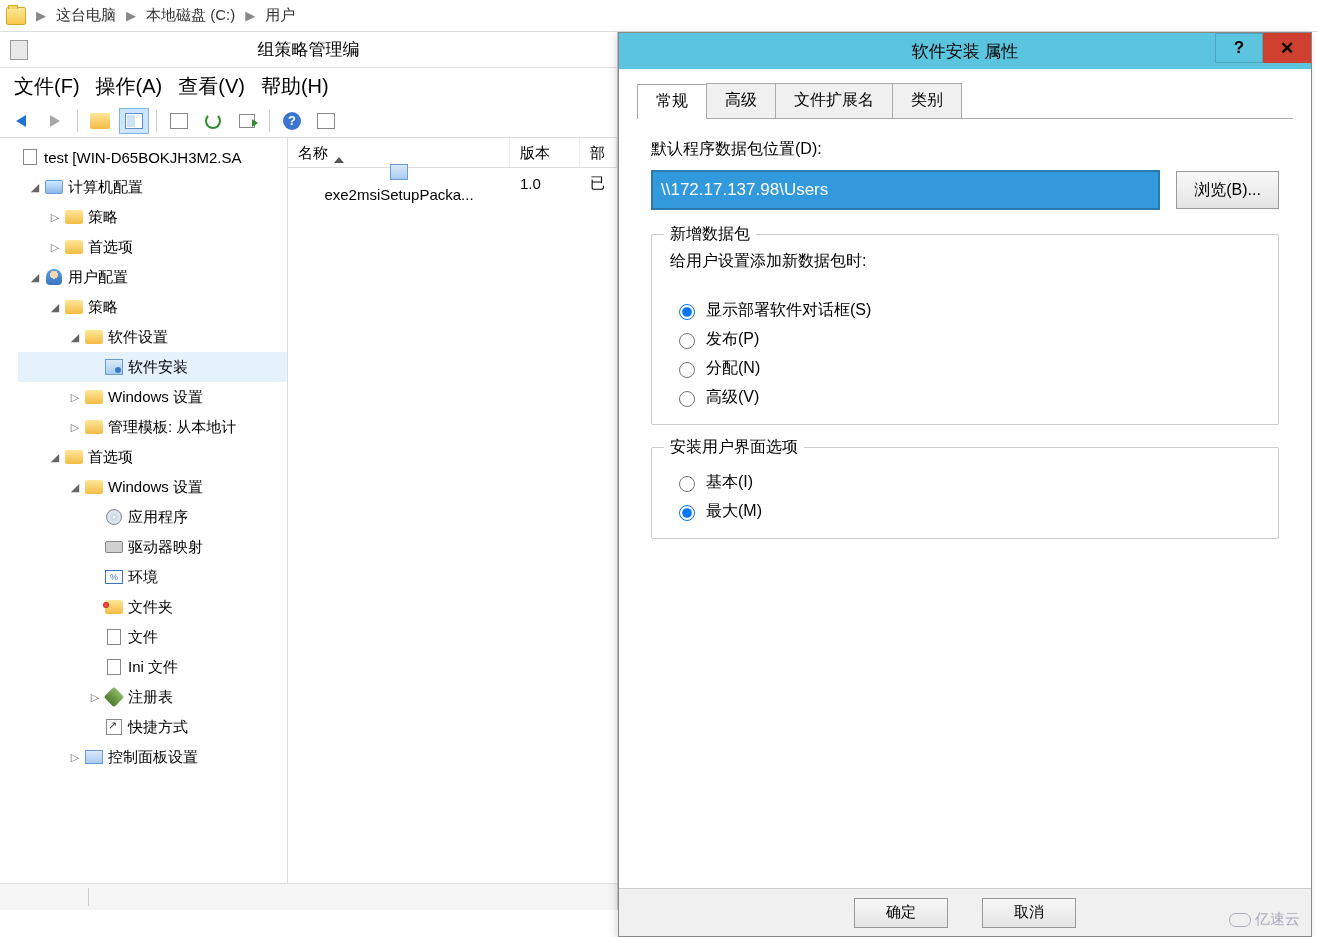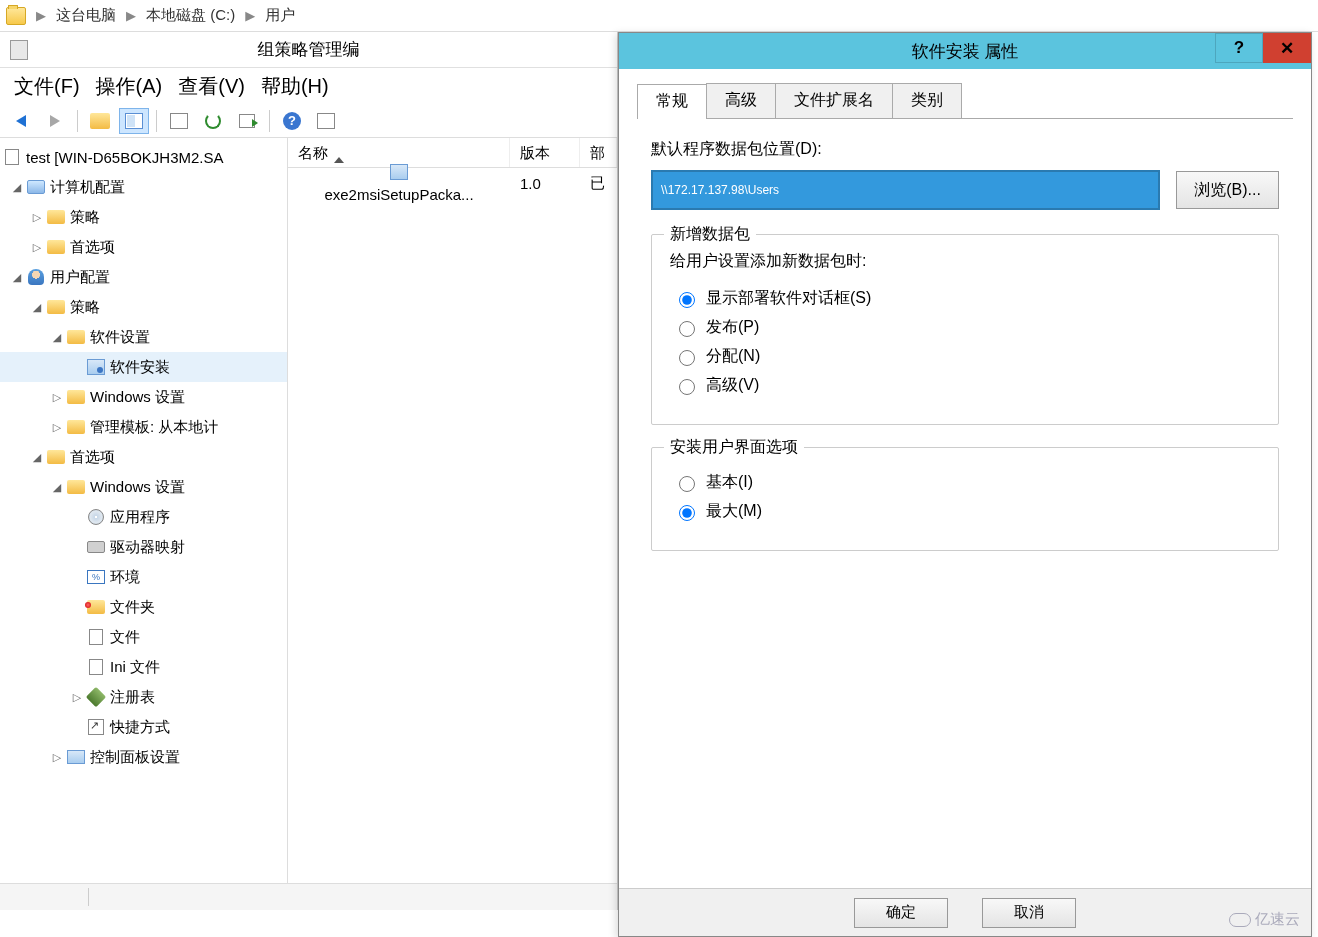--- a/index.html
+++ b/index.html
@@ -29,21 +29,21 @@
 .ico-sq { width:18px; height:16px; border:1px solid #888;}
 .ico-folder { width:20px; height:16px; background: linear-gradient(#ffe79a,#f3bb44); border-radius:2px; position:relative;}
 .ico-grid { width:18px; height:16px; background:#fff; border:1px solid #5a8fd4; box-shadow: inset 0 0 0 1px #fff, inset 8px 0 0 1px #cfe3f7;}
 .ico-refresh { width:16px;height:16px;border:2px solid #2e8b2e;border-radius:50%;border-top-color:transparent;}
 .ico-export { width:16px;height:14px;border:1px solid #888;position:relative;}
 .ico-export::after{content:"";position:absolute;right:-4px;top:4px;width:0;height:0;border-top:4px solid transparent;border-bottom:4px solid transparent;border-left:6px solid #2e8b2e;}
 .ico-help { width:18px;height:18px;border-radius:50%;background:#3a76d0;color:#fff;font-size:13px;font-weight:bold;text-align:center;line-height:18px;}
 
 .split { flex:1; display:flex; min-height:0;}
 .tree-pane { width: 288px; border-right:1px solid #ddd; overflow:hidden; display:flex; flex-direction:column; }
-.tree-body { flex:1; overflow:hidden; padding-top:4px;}
+.tree-body { flex:1; overflow:hidden; padding-top:4px;padding-left:18px;}
 .tree-scroll { height: 24px; border-top:1px solid #ddd; display:flex; align-items:center; position:relative; background:#f5f5f5;}
 .tree-scroll .thumb { position:absolute; left:34px; width:70px; height:18px; top:3px; background:#e0e0e0; border:1px solid #bbb;}
 .tree-scroll .carrow { width:22px; height:22px; display:flex; align-items:center; justify-content:center; color:#666; font-size:12px;}
 .tree-scroll .carrow.right { margin-left:auto; }
 
 .tree-row { display:flex; align-items:center; height:30px; white-space:nowrap; cursor:pointer; }
 .exp { width:14px; text-align:center; color:#666; font-size:11px; margin-right:2px; display:inline-block; }
 .indent { display:inline-block; }
 .tree-icon { width:20px; display:inline-flex; justify-content:center; margin-right:4px;}
 .tree-label { font-size:15px; }
@@ -92,27 +92,27 @@
 .dlg-btn.close { background:#d04030; color:#000; font-weight:bold;}
 
 .dlg-body { padding: 14px 18px 0; }
 .tabs { display:flex; border-bottom:1px solid #aaa; }
 .tab { padding: 6px 18px; border:1px solid #aaa; border-bottom:none; background:#f0f0f0; margin-right:-1px; cursor:pointer; font-size:16px;}
 .tab.active { background:#fff; position:relative; top:1px; padding-bottom:7px; }
 
 .tab-content { padding: 20px 14px 14px; }
 .lbl { font-size:16px; margin-bottom:10px; display:block;}
 .path-row { display:flex; gap:16px; align-items:center; margin-bottom: 24px;}
-.path-input { flex:1; height:40px; border:2px solid #2a7ab0; padding: 0 8px; font-size:12px; background:#3399dd; color:#fff;}
+.path-input { flex:1; height:40px; border:2px solid #2a7ab0; padding: 0 8px; font-size:17px; background:#3399dd; color:#fff;}
 .path-input::selection{background:#fff;color:#000;}
 .browse-btn { width:103px; height:38px; border:1px solid #999; background:linear-gradient(#f8f8f8,#e4e4e4); font-size:16px; cursor:pointer;}
 
-.group { border:1px solid #ccc; border-radius:2px; padding:16px 18px 20px; margin-bottom:22px; position:relative;}
+.group { border:1px solid #ccc; border-radius:2px; padding:16px 18px 8px; margin-bottom:22px; position:relative;}
 .group-title { position:absolute; top:-11px; left:12px; background:#fff; padding:0 6px; font-size:16px;}
-.glabel { font-size:16px; margin-bottom:16px;}
+.glabel { font-size:16px; margin-bottom:28px;}
 .radio-row { display:flex; align-items:center; gap:8px; margin: 8px 0 8px 4px; font-size:16px;}
 .radio-row input { width:16px;height:16px;}
 
 .dlg-footer { position:absolute; bottom:0; left:0; right:0; height:48px; border-top:1px solid #ccc; background:#f0f0f0; display:flex; align-items:center; justify-content:center; gap:34px; padding: 0 20px;}
 .dlg-footer button { width:94px; height:30px; border:1px solid #999; background:linear-gradient(#f8f8f8,#e4e4e4); font-size:15px; cursor:pointer;}
 
 .watermark { position:absolute; right:18px; bottom:8px; font-size:15px; color:#aab; display:flex; align-items:center; gap:4px;}
 .watermark .cloud { width:22px;height:14px;border:1.5px solid #aab;border-radius:8px;position:relative;}
 </style>
 </head>

